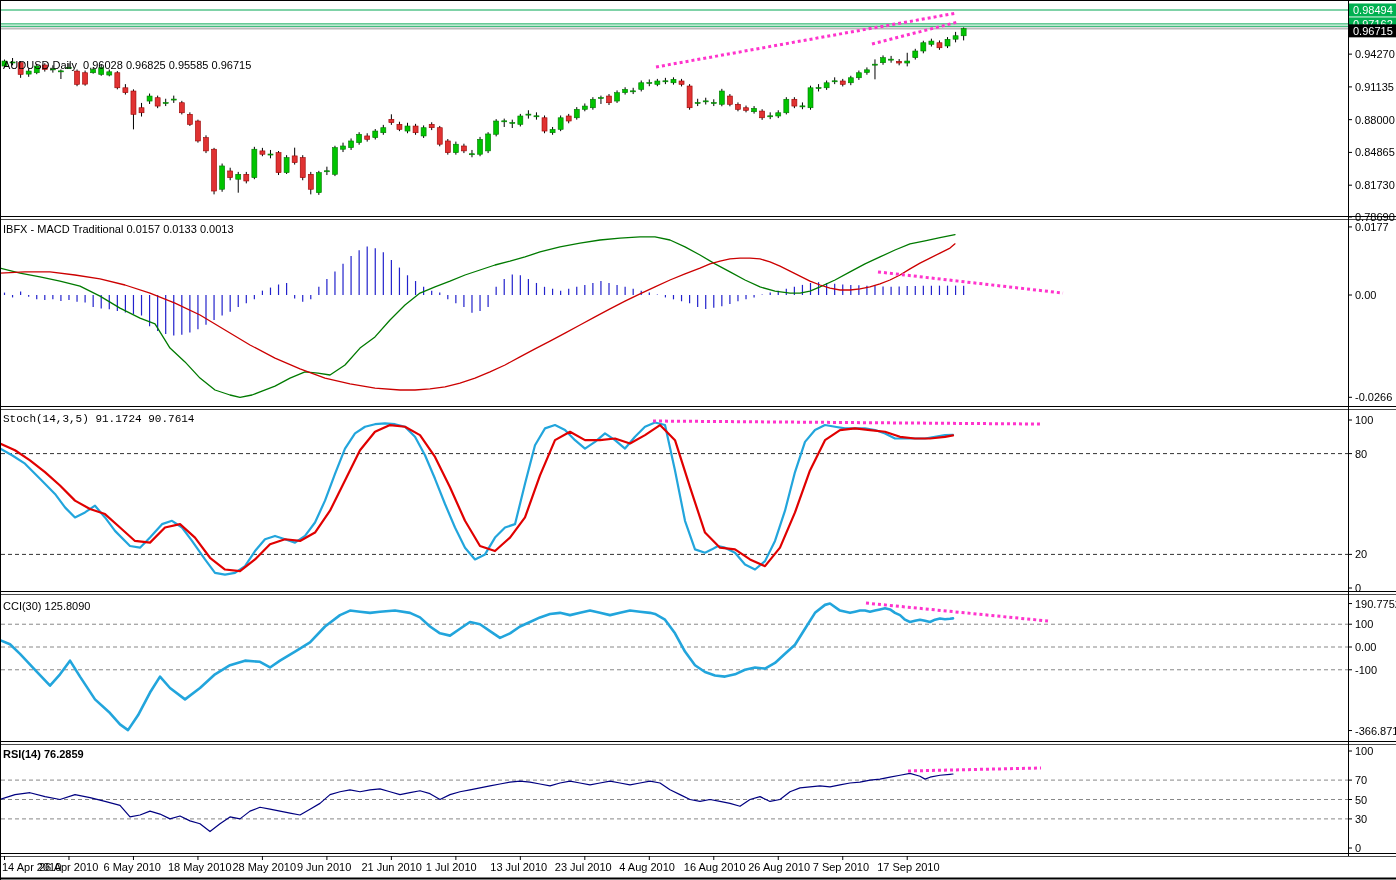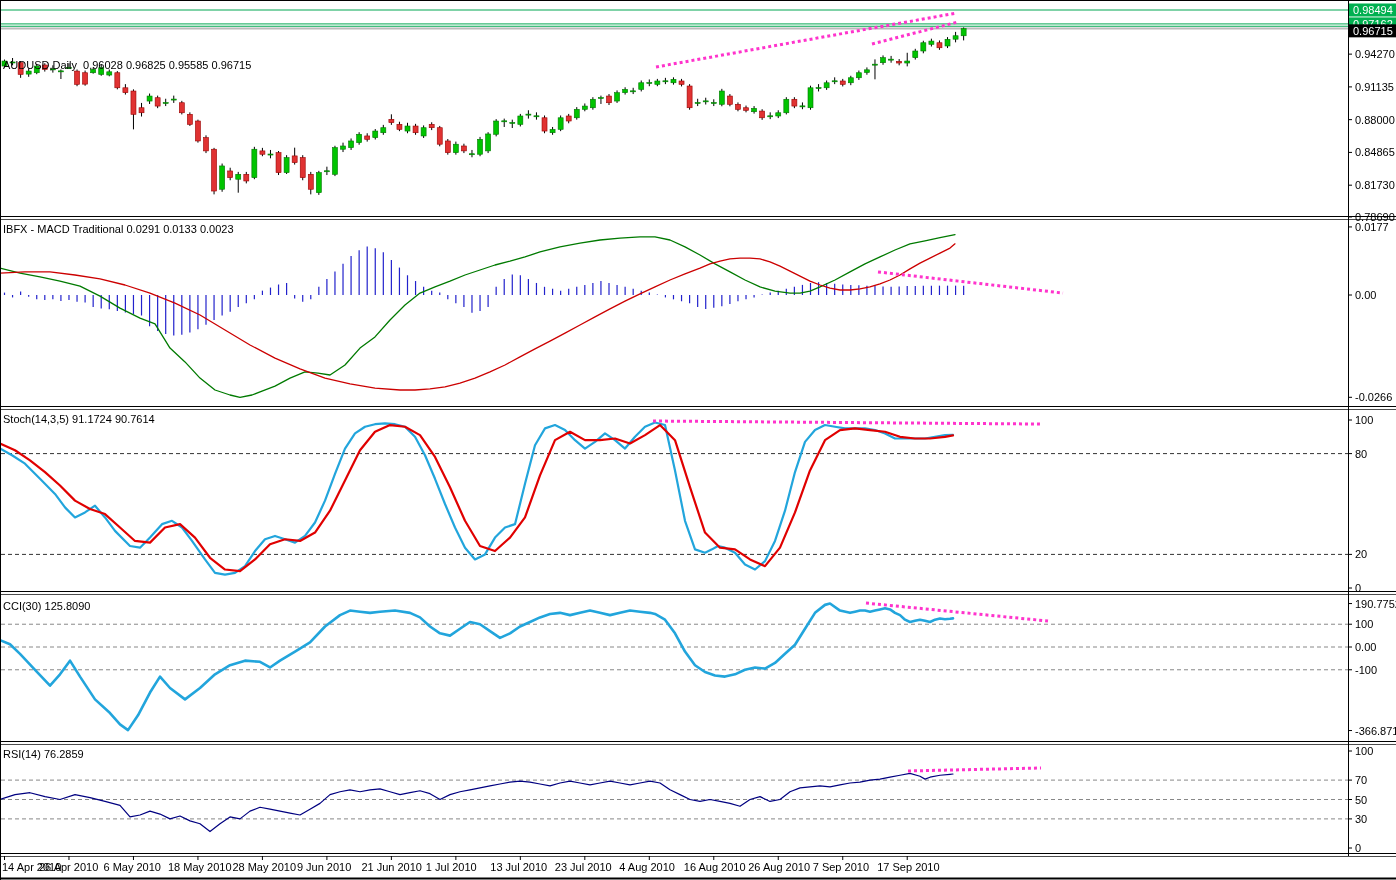--- a/index.html
+++ b/index.html
@@ -492,17 +492,17 @@
         <text x="748.26" y="871" font-size="11px" font-family="&quot;Liberation Sans&quot;,sans-serif" fill="#000000">26 Aug 2010</text>
         <line x1="842.74" y1="856" x2="842.74" y2="860" stroke="#000" stroke-width="1"></line>
         <text x="812.74" y="871" font-size="11px" font-family="&quot;Liberation Sans&quot;,sans-serif" fill="#000000">7 Sep 2010</text>
         <line x1="907.22" y1="856" x2="907.22" y2="860" stroke="#000" stroke-width="1"></line>
         <text x="877.22" y="871" font-size="11px" font-family="&quot;Liberation Sans&quot;,sans-serif" fill="#000000">17 Sep 2010</text>
         <rect x="1349" y="0" width="47" height="856" fill="transparent"></rect>
         <rect x="0" y="857" width="1396" height="21" fill="transparent"></rect>
       </svg>
   </div>
   <div class="panel-title" style="top:11px;margin-top:48px;">AUDUSD,Daily  0.96028 0.96825 0.95585 0.96715</div>
-  <div class="panel-title" style="top:223px;">IBFX - MACD Traditional 0.0291 0.0133 0.0023</div>
-  <div class="panel-title" style="top:413px;">Stoch(14,3,5) 91.1724 90.7614</div>
+  <div class="panel-title" style="top:223px;">IBFX - MACD Traditional 0.0157 0.0133 0.0013</div>
+  <div class="panel-title" style="top:413px;font-family:Liberation Mono, monospace;">Stoch(14,3,5) 91.1724 90.7614</div>
   <div class="panel-title" style="top:600px;">CCI(30) 125.8090</div>
-  <div class="panel-title" style="top:748px;">RSI(14) 76.2859</div>
+  <div class="panel-title" style="top:748px;font-weight:bold;">RSI(14) 76.2859</div>
 </div>
 
 </body></html>

